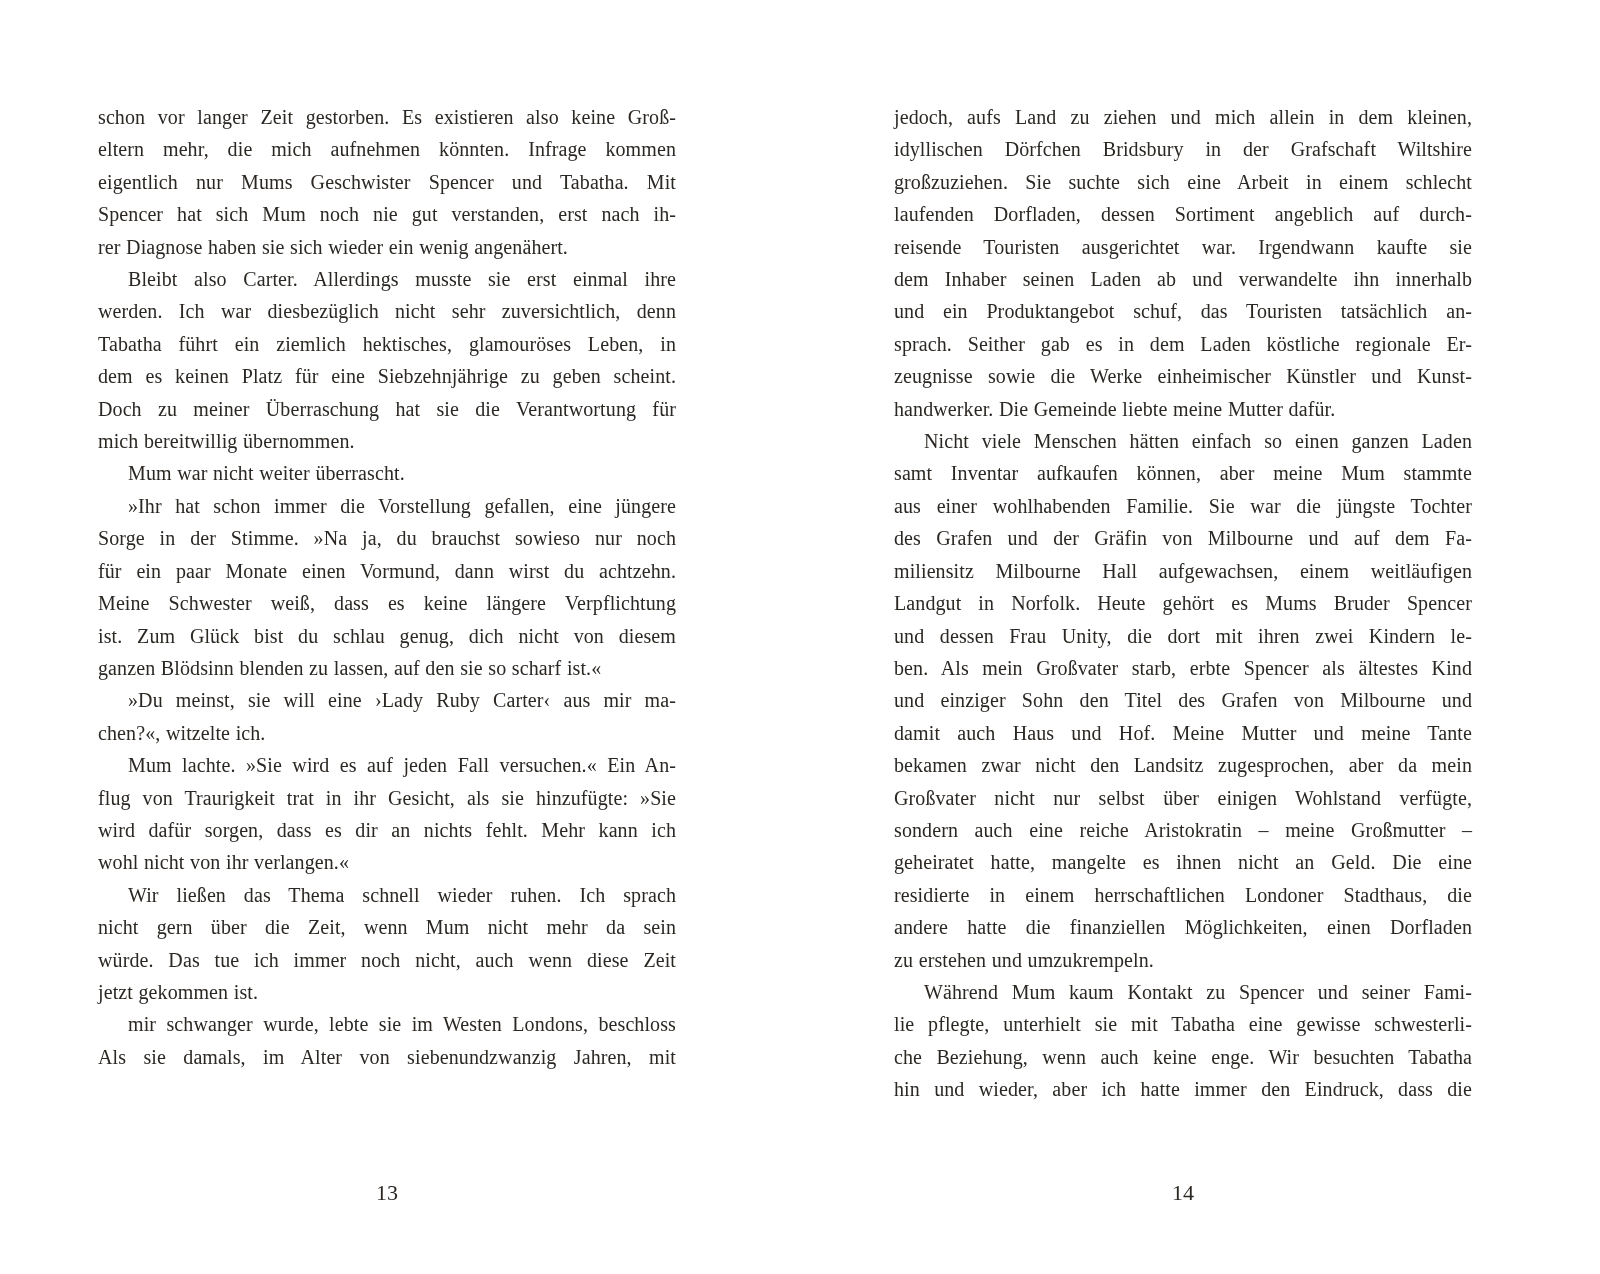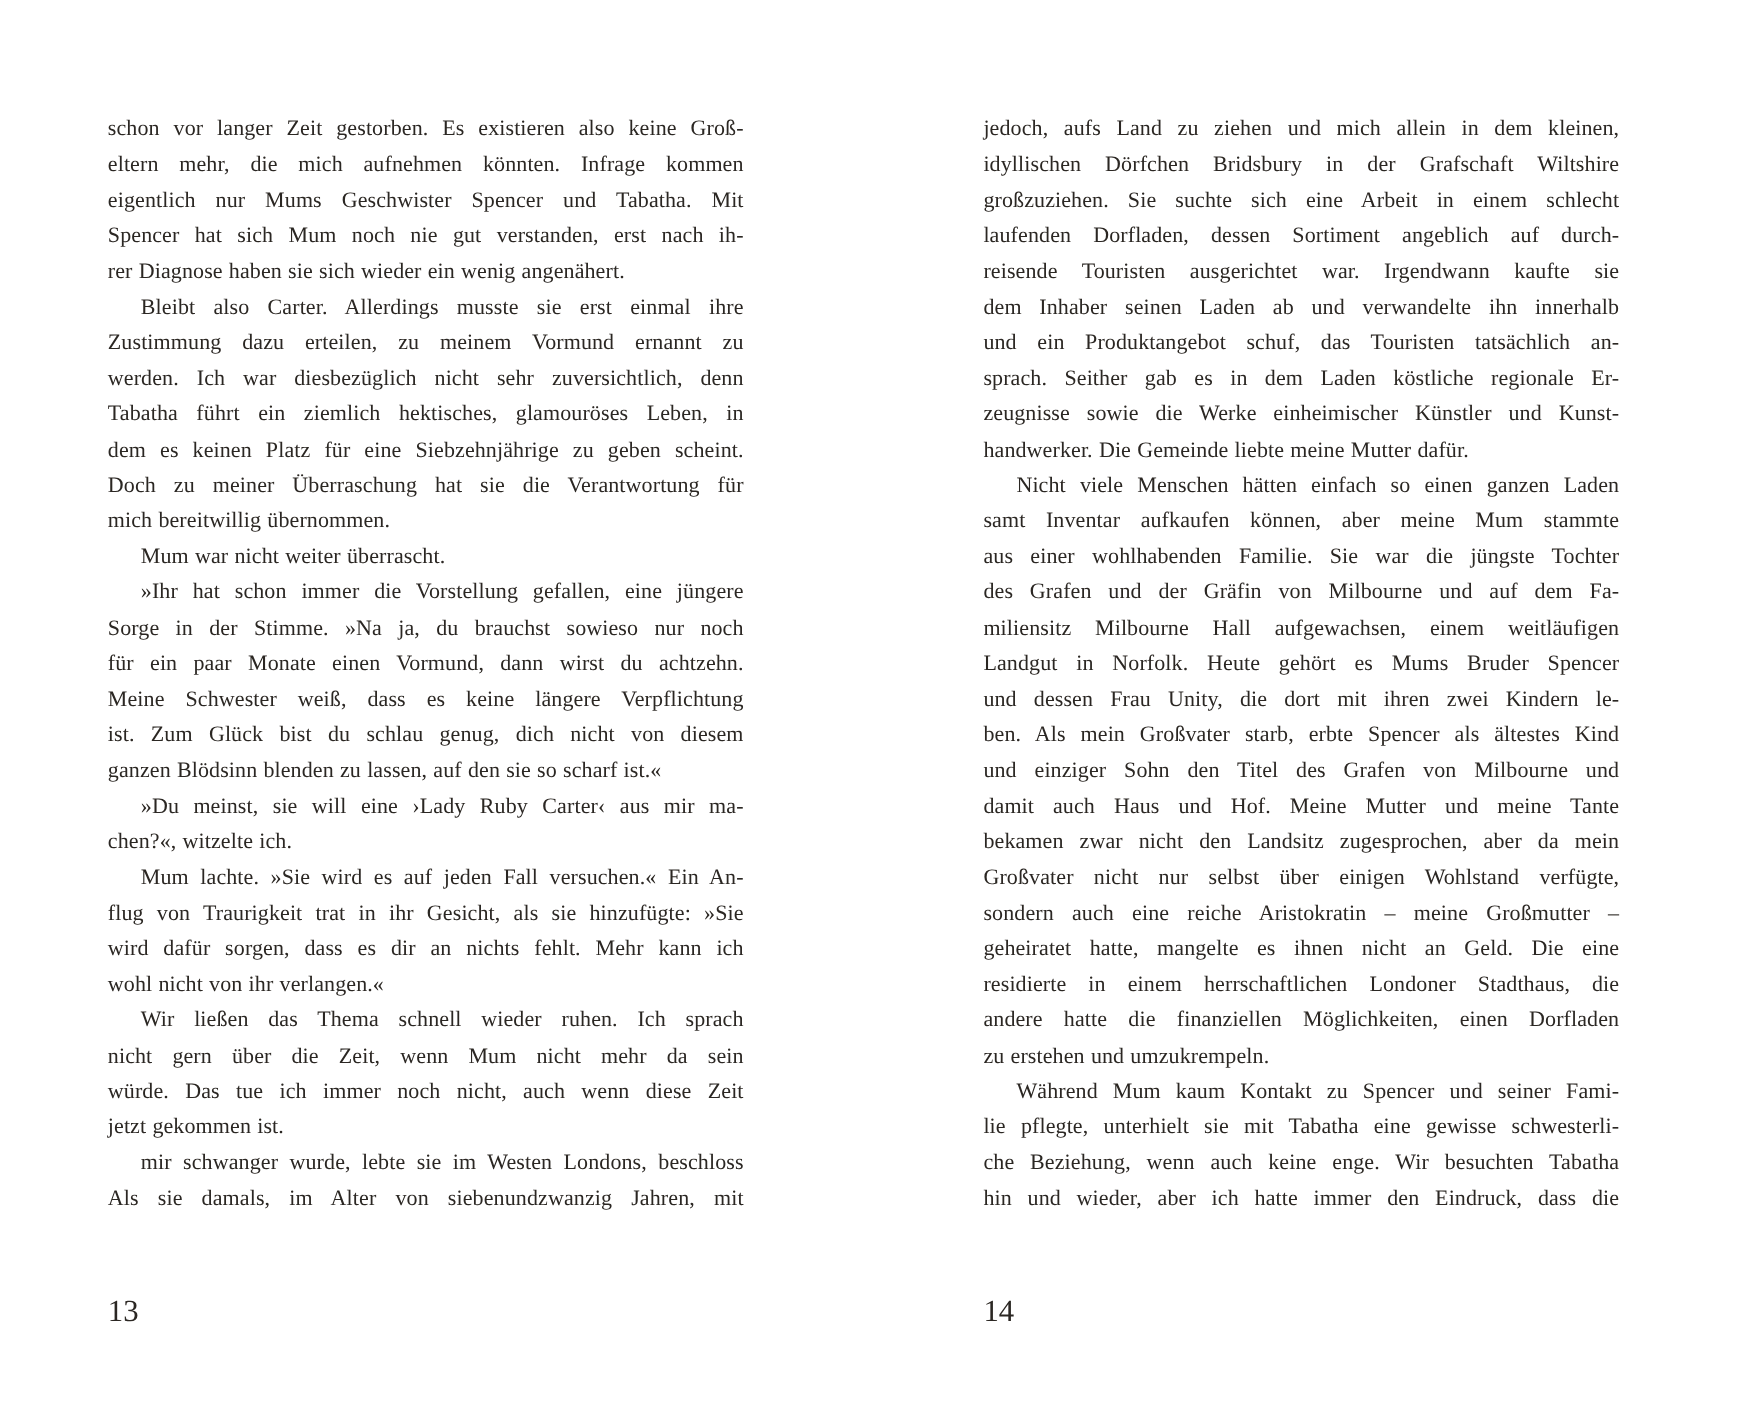--- a/index.html
+++ b/index.html
@@ -41,43 +41,42 @@
   .line.last {
     text-align-last: left;
   }
   .paragraph.indent .line:first-child {
     text-indent: 30px;
   }
   .page-number {
     position: absolute;
     top: 1164px;
     width: 578px;
-    text-align: left;
-    font-size: 28px;
+    text-align: center;
+    font-size: 22px;
     line-height: 26px;
   }
   .page-number.left  { left: 98px; }
   .page-number.right { left: 894px; }
 </style>
 </head>
 <body>
 
 <div class="spread">
 
   <div class="text-col left" id="left-col">
       <div class="paragraph">
         <div class="line">schon vor langer Zeit gestorben. Es existieren also keine Groß-</div>
         <div class="line">eltern mehr, die mich aufnehmen könnten. Infrage kommen</div>
         <div class="line">eigentlich nur Mums Geschwister Spencer und Tabatha. Mit</div>
         <div class="line">Spencer hat sich Mum noch nie gut verstanden, erst nach ih-</div>
         <div class="line last">rer Diagnose haben sie sich wieder ein wenig angenähert.</div>
       </div>
       <div class="paragraph indent">
         <div class="line">Bleibt also Carter. Allerdings musste sie erst einmal ihre</div>
-        <div class="line">Zustimmung dazu erteilen, zu meinem Vormund ernannt zu</div>
         <div class="line">werden. Ich war diesbezüglich nicht sehr zuversichtlich, denn</div>
         <div class="line">Tabatha führt ein ziemlich hektisches, glamouröses Leben, in</div>
         <div class="line">dem es keinen Platz für eine Siebzehnjährige zu geben scheint.</div>
         <div class="line">Doch zu meiner Überraschung hat sie die Verantwortung für</div>
         <div class="line last">mich bereitwillig übernommen.</div>
       </div>
       <div class="paragraph indent">
         <div class="line last">Mum war nicht weiter überrascht.</div>
       </div>
       <div class="paragraph indent">

